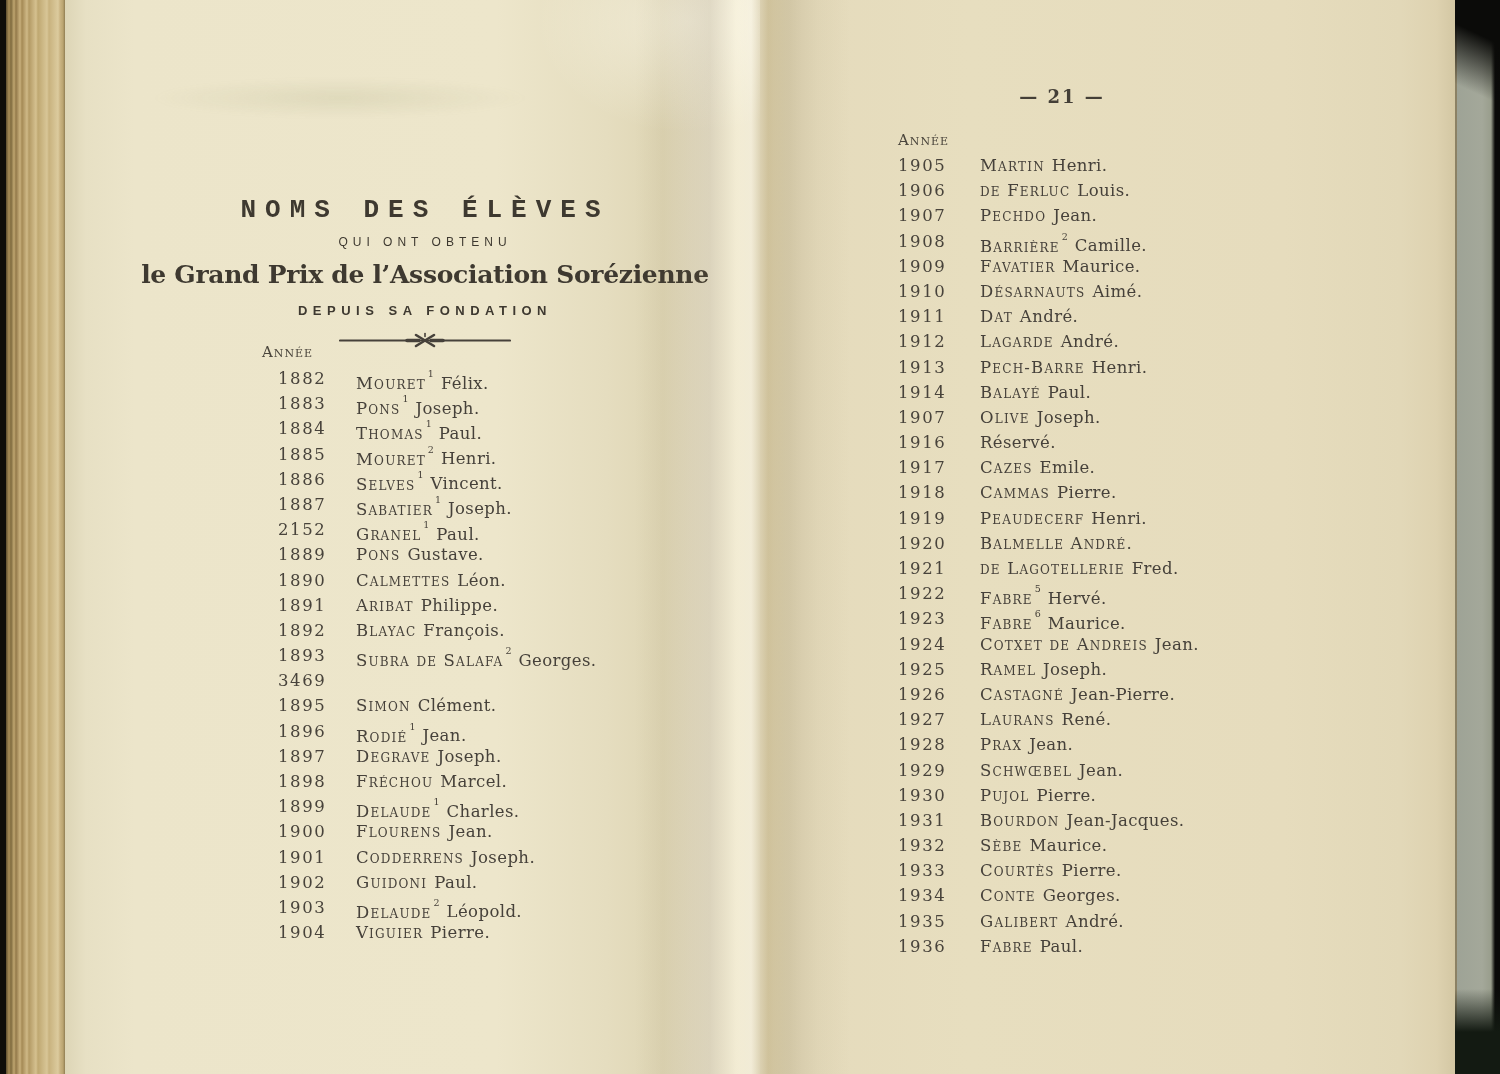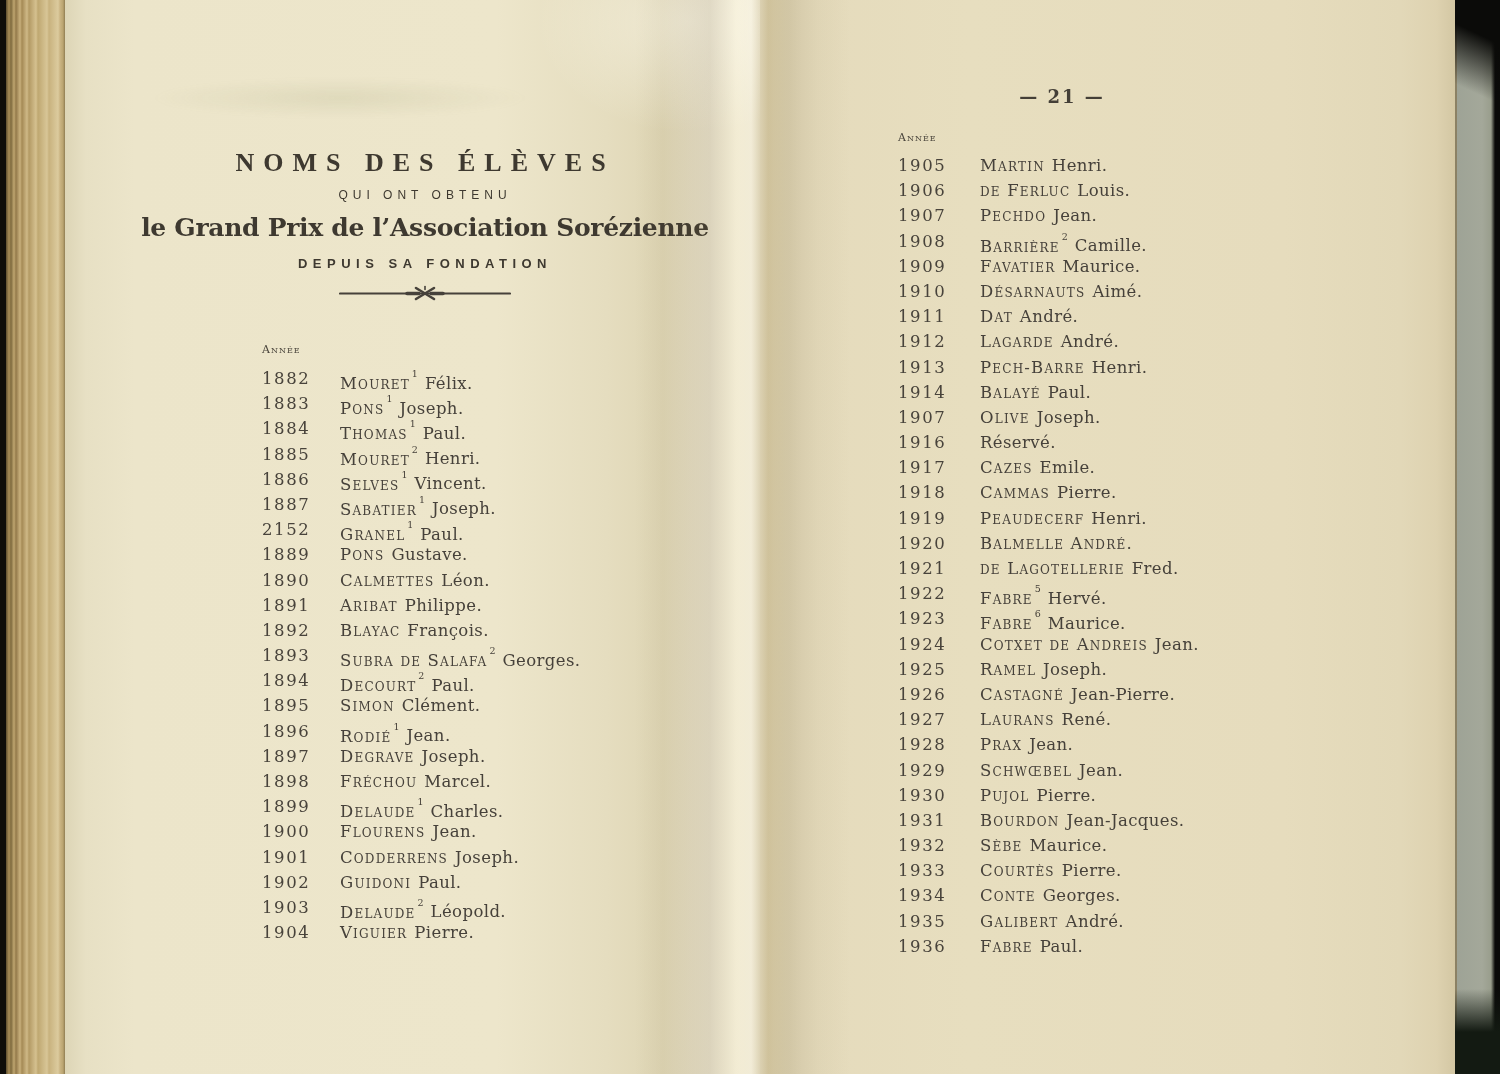--- a/index.html
+++ b/index.html
@@ -62,35 +62,35 @@
   .right-margin{
     position:absolute;left:1455px;top:0;width:45px;height:1074px;
     background:
       linear-gradient(205deg, #0b0b09 0 40px, rgba(11,11,9,0) 95px),
       linear-gradient(0deg, #131a12 0 42px, rgba(19,26,18,0) 85px),
       linear-gradient(270deg, #0a0a09 0 5px, rgba(10,10,9,0) 9px),
       linear-gradient(90deg, #8b8164 0 2px, #9ea396 2px, #a4a89a 60%, #8e937f 100%);
   }
   
   .title-block{position:absolute;left:60px;top:148px;width:600px;text-align:center;color:#3e3930;}
-  .t1{font-family:Liberation Serif, serif;font-weight:bold;font-size:26px;line-height:30px;letter-spacing:9px;}
+  .t1{font-family:Liberation Mono, monospace;font-weight:bold;font-size:26px;line-height:30px;letter-spacing:9px;margin-top:47px;}
   .t2{font-family:"Liberation Sans",sans-serif;font-weight:normal;font-size:12px;letter-spacing:5px;margin-top:10px;}
   .t3{font-family:"DejaVu Serif",serif;font-weight:bold;font-size:25px;line-height:30px;letter-spacing:-.3px;margin-top:11px;}
   .t4{font-family:"Liberation Sans",sans-serif;font-weight:bold;font-size:13px;letter-spacing:5.5px;margin-top:13px;}
   .divider{margin:14px auto 0;width:172px;height:16px;}
   .pagenum{position:absolute;left:0;top:86px;width:580px;text-align:center;
     font-weight:bold;font-size:18px;letter-spacing:2px;color:#443f37;margin-left:12px;}
-  .col-header{position:absolute;font-variant:small-caps;font-size:11px;letter-spacing:1px;color:#4a453c;text-align:right;}
+  .col-header{position:absolute;font-variant:small-caps;font-size:15px;letter-spacing:1px;color:#4a453c;text-align:right;}
   .col-header.left-pos{left:197px;top:343px;}
   .col-header.right-pos{left:138px;top:131px;}
   .rows{position:absolute;display:flex;flex-direction:column;}
   .rows-left{left:197px;top:366px;width:470px;}
   .rows-right{left:138px;top:153px;width:530px;}
   .row{display:flex;height:25.2px;line-height:25.2px;}
-  .rows-left .year{width:78px;flex:none;}
+  .rows-left .year{width:78px;flex:none;margin-left:16px;}
   .rows-right .year{width:82px;flex:none;}
   .year{font-size:16.5px;letter-spacing:1.6px;color:#48433b;}
   .name{flex:1;font-size:16.5px;color:#46413a;white-space:nowrap;}
   .name .sc{font-variant:small-caps;letter-spacing:1.2px;}
   .name sup{font-size:9.5px;position:relative;top:-5px;margin-left:2px;}
   .name .given{letter-spacing:.4px;margin-left:7px;}
 </style>
 </head>
 <body>
 
@@ -163,22 +163,21 @@
         </div>
         <div class="row">
           <span class="year">1892</span>
           <span class="name"><span class="sc">Blayac</span><span class="given">François.</span></span>
         </div>
         <div class="row">
           <span class="year">1893</span>
           <span class="name"><span class="sc">Subra de Salafa</span><sup>2</sup><span class="given">Georges.</span></span>
         </div>
         <div class="row">
-          <span class="year">1894</span>
-          <span class="name"><span class="sc">Decourt</span><sup>2</sup><span class="given">Paul.</span></span>
+          <span class="year">3469</span>
         </div>
         <div class="row">
           <span class="year">1895</span>
           <span class="name"><span class="sc">Simon</span><span class="given">Clément.</span></span>
         </div>
         <div class="row">
           <span class="year">1896</span>
           <span class="name"><span class="sc">Rodié</span><sup>1</sup><span class="given">Jean.</span></span>
         </div>
         <div class="row">

